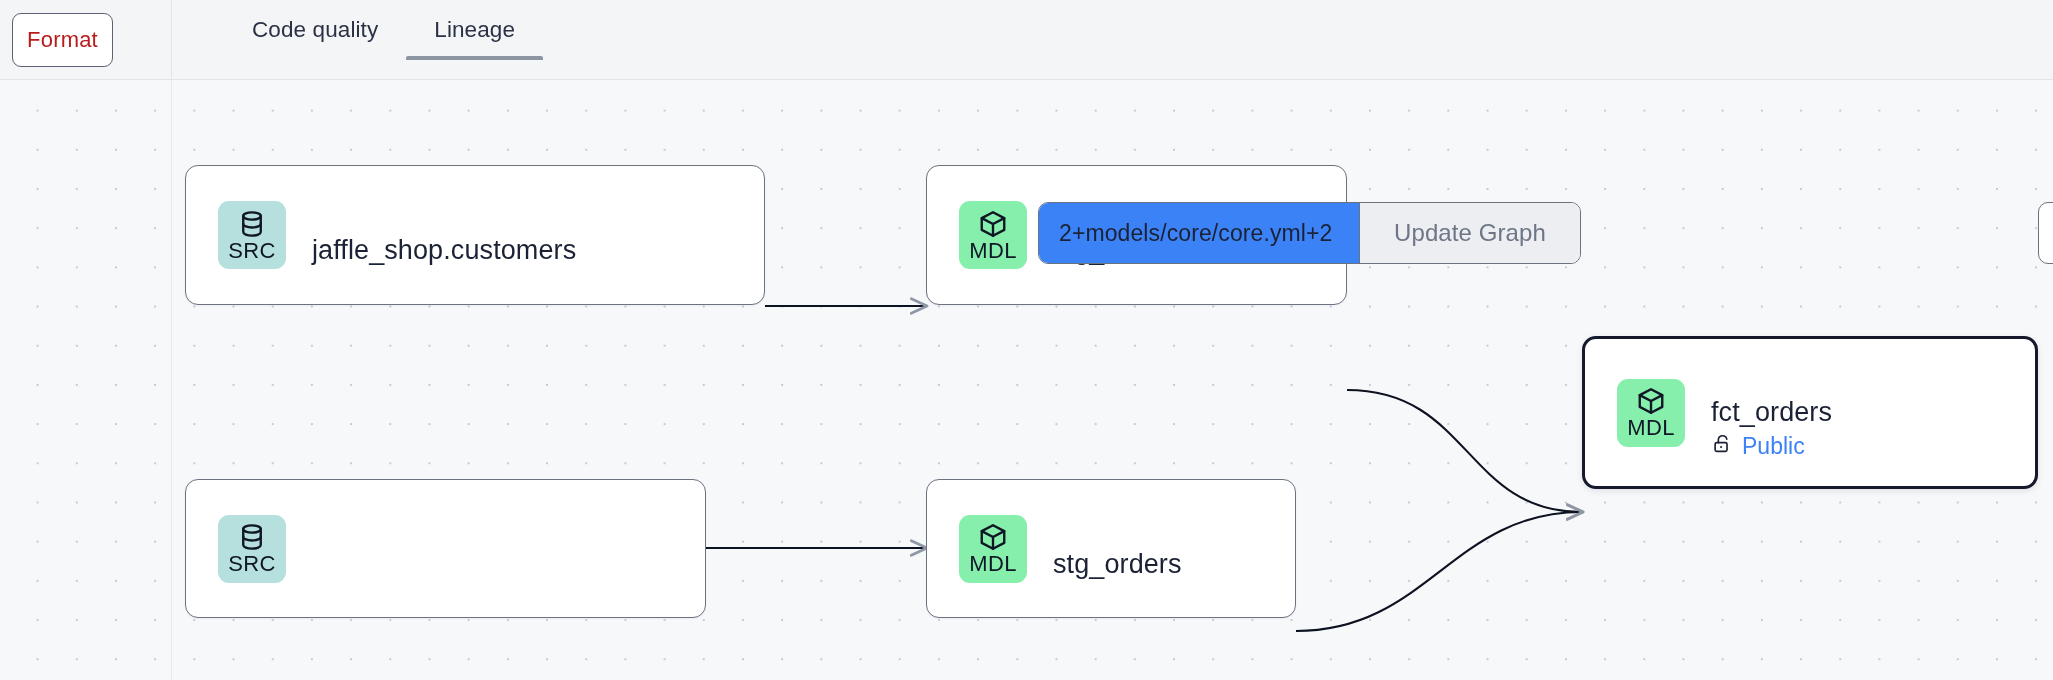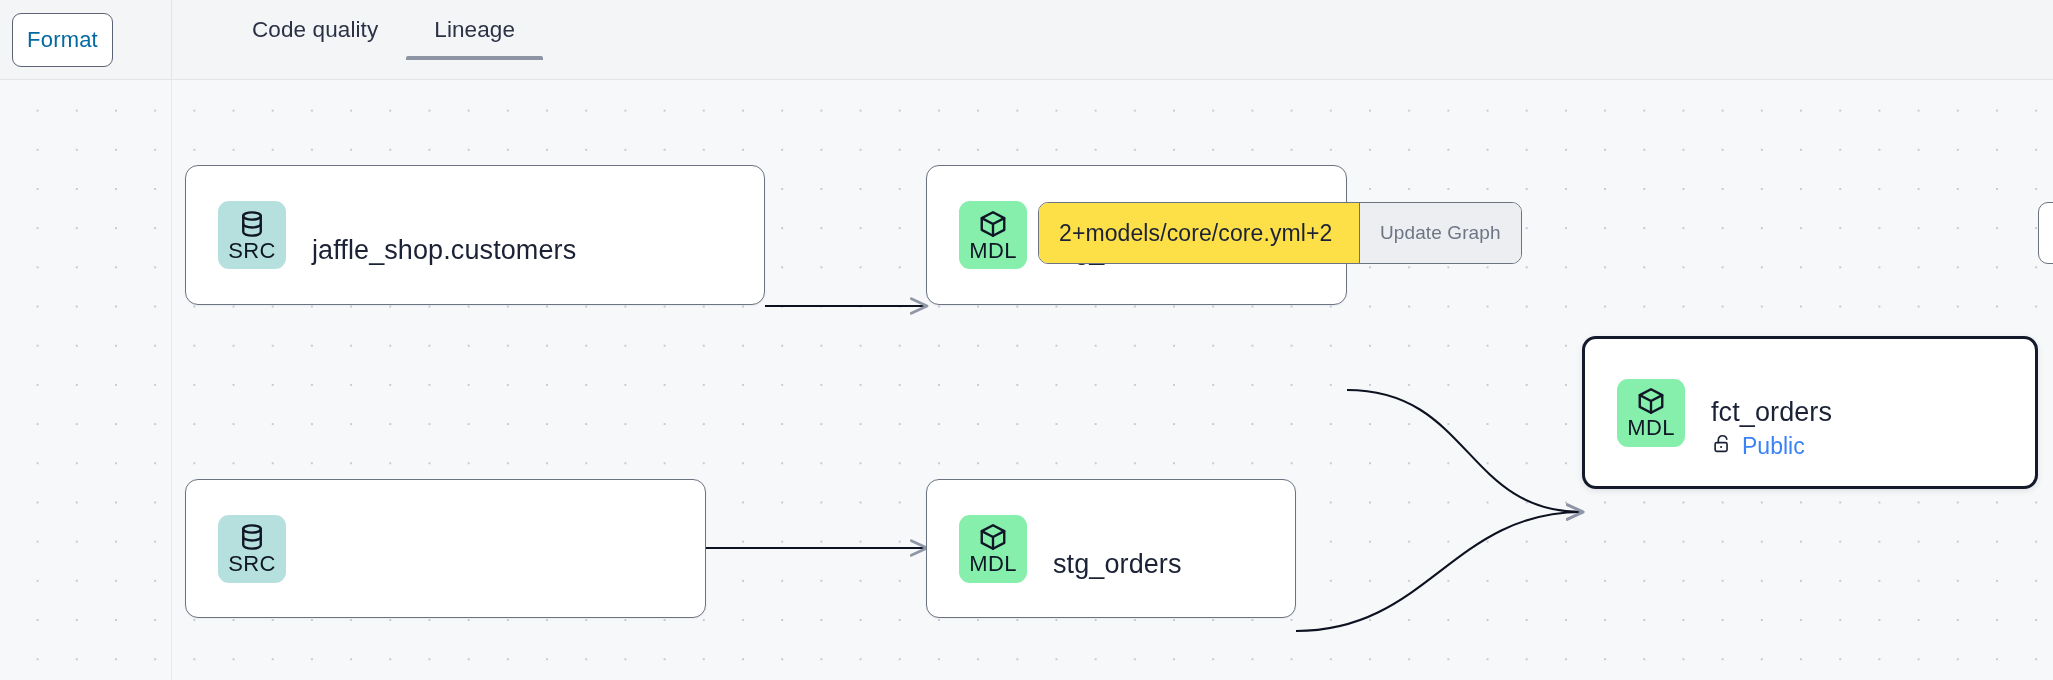--- a/index.html
+++ b/index.html
@@ -36,21 +36,21 @@
     border-right: 1px solid #e2e4e9;
     background: #f4f5f7;
   }
   .format-btn {
     height: 54px;
     min-width: 101px;
     padding: 0 0;
     background: #ffffff;
     border: 1.6px solid #5a6274;
     border-radius: 9px;
-    color: #0369a1;
+    color: #b91c1c;
     font-size: 22px;
     letter-spacing: .2px;
     cursor: pointer;
     display: flex;
     align-items: center;
     justify-content: center;
   }
   .tabs {
     display: flex;
     align-items: stretch;
@@ -183,35 +183,35 @@
     align-items: stretch;
     border: 1.4px solid #6b7280;
     border-radius: 10px;
     overflow: hidden;
     background: #ffffff;
   }
   .graph-input {
     width: 320px;
     border: none;
     outline: none;
-    background: #fde047;
+    background: #3b82f6;
     font-family: "Liberation Sans", sans-serif;
     font-size: 23px;
     color: #1b2235;
     padding: 0 20px;
     letter-spacing: .1px;
   }
   .graph-update-btn {
     border: none;
     border-left: 1.4px solid #6b7280;
     background: #eceef1;
     color: #6e7686;
     font-family: "Liberation Sans", sans-serif;
-    font-size: 19px;
-    padding: 0 20px;
+    font-size: 24px;
+    padding: 0 34px;
     cursor: pointer;
     letter-spacing: .1px;
     white-space: nowrap;
   }
   .graph-extra {
     position: absolute;
     left: 2038px; top: 122px;
     width: 120px; height: 62px;
     border: 1.4px solid #6b7280;
     border-radius: 10px;

